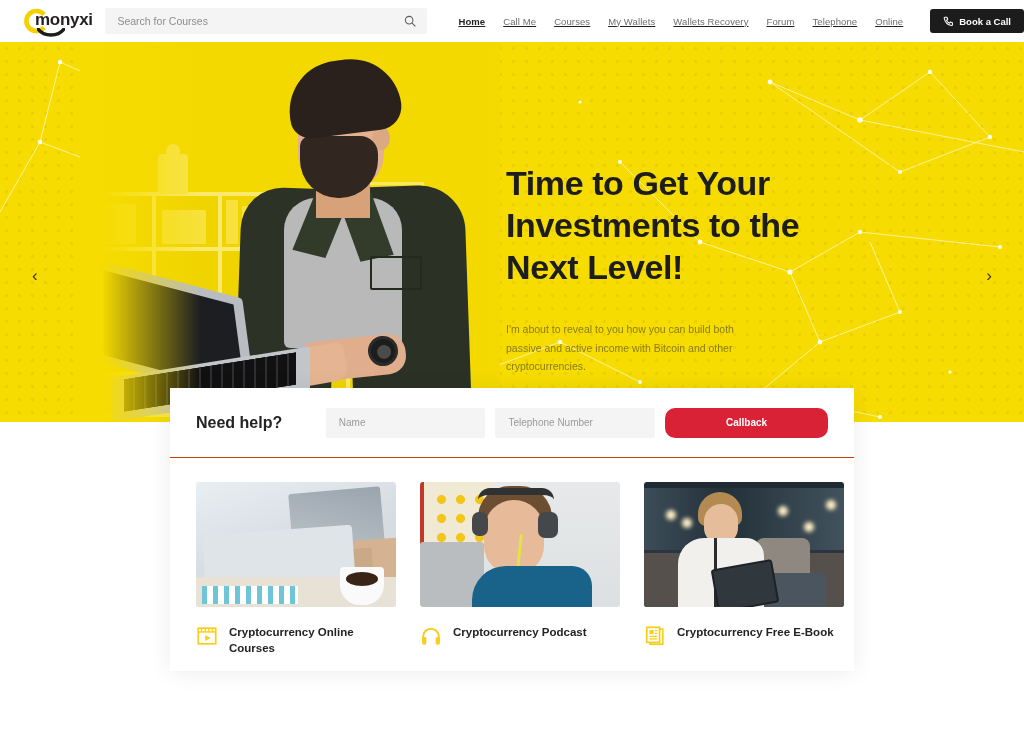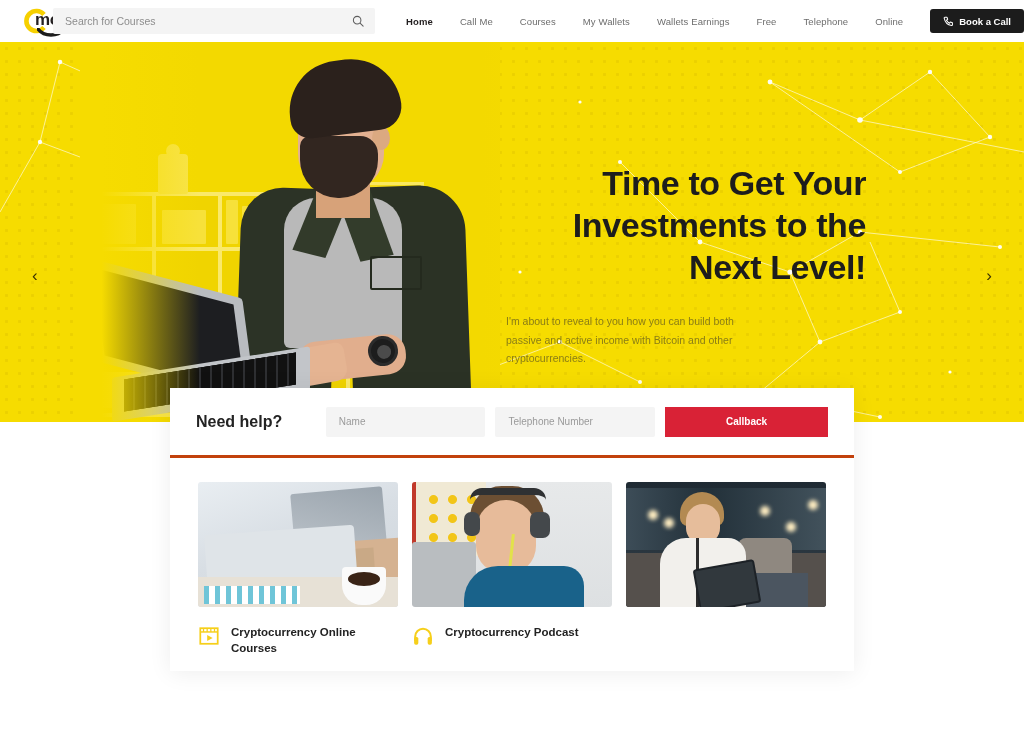--- a/index.html
+++ b/index.html
@@ -37,21 +37,21 @@
   }
   .search-input{
     border:0; outline:0; background:transparent; height:26px; width:310px;
     margin-left:12px; font-family:"Liberation Sans",sans-serif;
     font-size:10.5px; color:#5a5a5a;
   }
   .search-input::placeholder{ color:#8d8d8d; }
   .search-icon{ position:absolute; right:11px; top:7px; width:12px; height:12px; }
 
   .nav{
-    margin-left:22px; display:flex; align-items:center; gap:9px;
+    margin-left:22px; display:flex; align-items:center; gap:0;text-decoration:underline;
   }
   .nav-item{
     font-size:9.5px; color:#6d6d6d; padding:0 9px; cursor:pointer;
     white-space:nowrap; letter-spacing:.1px;
   }
   .nav-item.active{ color:#231f20; font-weight:bold; }
 
   .book-call{
     margin-left:18px; background:#1c1c1c; color:#fff; height:24px;
     border-radius:3px; display:flex; align-items:center; gap:5px;
@@ -205,61 +205,60 @@
   }
   .hero-fade-r{
     position:absolute; left:400px; top:0; width:120px; height:381px;
     background:linear-gradient(90deg,rgba(246,220,0,0) 0%,#f6dc00 88%);
   }
 
   .hero-copy{ position:absolute; left:506px; top:120px; width:360px; }
   .hero-title{
     font-size:34px; line-height:42px; font-weight:bold; color:#1d1d1d;
     letter-spacing:-.4px;
-    text-align:right;
   }
   .hero-sub{
-    margin-top:24px; font-size:10.5px; line-height:18.5px; color:#8a7d16;
+    margin-top:32px; font-size:10.5px; line-height:18.5px; color:#8a7d16;
     max-width:230px;
   }
 
   .arrow{
     position:absolute; top:225px; font-size:17px; color:#3b3300;
     cursor:pointer; user-select:none; line-height:18px;
   }
   .arrow-left{ left:32px; }
   .arrow-right{ right:32px; }
 
   
   .panel{
     position:absolute; left:170px; top:388px; width:684px; height:283px;
     background:#fff; z-index:30;
     box-shadow:0 2px 22px rgba(0,0,0,.07);
   }
   .help-row{
     height:70px; display:flex; align-items:center; padding:0 26px;
-    border-bottom:3px solid #c2410c;
+    border-bottom:1px solid #c2410c;
   }
   .help-title{ font-size:16px; font-weight:bold; color:#232323; width:130px; }
   .field{
     height:30px; background:#f4f4f4; border:0; outline:0; border-radius:2px;
     font-family:"Liberation Sans",sans-serif; font-size:10px; color:#5c5c5c;
     padding:0 13px;
   }
   .field::placeholder{ color:#9a9a9a; }
   .field-name{ width:163px; margin-left:3px; }
   .field-phone{ width:163px; margin-left:10px; }
   .callback-btn{
     margin-left:10px; width:167px; height:30px; background:#d92236; color:#fff;
-    border:0; border-radius:0; font-family:"Liberation Sans",sans-serif;
+    border:0; border-radius:10px; font-family:"Liberation Sans",sans-serif;
     font-size:10px; font-weight:bold; cursor:pointer;
   }
 
   .cards{
-    display:flex; gap:14px; padding:24px 26px 0 26px;justify-content:center;
+    display:flex; gap:24px; padding:24px 26px 0 26px;
   }
   .card{ width:200px; }
   .card-img{
     width:200px; height:125px; border-radius:3px; overflow:hidden;
     position:relative;
   }
   
   .img1{ background:linear-gradient(160deg,#e9eef2 0%,#d8dee4 45%,#cfd6dc 100%); }
   .img1:before{
     content:""; position:absolute; left:96px; top:8px; width:92px; height:92px;
@@ -418,22 +417,22 @@
       <circle cx="6" cy="6" r="4.4" fill="none" stroke="#5d5d5d" stroke-width="1.2"></circle>
       <line x1="9.4" y1="9.4" x2="13" y2="13" stroke="#5d5d5d" stroke-width="1.2" stroke-linecap="round"></line>
     </svg>
   </div>
 
   <div class="nav">
     <span class="nav-item active">Home</span>
     <span class="nav-item">Call Me</span>
     <span class="nav-item">Courses</span>
     <span class="nav-item">My Wallets</span>
-    <span class="nav-item">Wallets Earnings</span>
-    <span class="nav-item">Free</span>
+    <span class="nav-item">Wallets Recovery</span>
+    <span class="nav-item">Forum</span>
     <span class="nav-item">Telephone</span>
     <span class="nav-item">Online</span>
   </div>
 
   <div class="book-call">
     <svg width="11" height="11" viewBox="0 0 14 14">
       <path d="M2.4 1.6h2.6l1 2.6-1.6 1.2a8.6 8.6 0 0 0 3.8 3.8l1.2-1.6 2.6 1v2.6c0 .6-.5 1-1.1.9C6.4 11.5 2.5 7.6 1.5 2.7c-.1-.6.3-1.1.9-1.1z" fill="none" stroke="#ffffff" stroke-width="1.3" stroke-linejoin="round"></path>
     </svg>
     <span>Book a Call</span>
   </div>
@@ -625,20 +624,32 @@
         <div class="img3-light" style="left:160px;top:40px;"></div>
         <div class="img3-light" style="left:182px;top:18px;"></div>
         <div class="img3-sofa"></div>
         <div class="img3-cush"></div>
         <div class="img3-hair"></div>
         <div class="img3-face"></div>
         <div class="img3-jeans"></div>
         <div class="img3-shirt"></div>
         <div class="img3-tab"></div>
       </div>
+      <div class="card-label">
+        <svg class="card-icon" viewBox="0 0 24 24">
+          <rect x="6.5" y="4.5" width="14" height="16.5" fill="none" stroke="#f6cf1a" stroke-width="1.8"></rect>
+          <rect x="3" y="2.5" width="14" height="16.5" fill="#ffffff" stroke="#f6cf1a" stroke-width="1.9"></rect>
+          <rect x="6" y="5.5" width="4.5" height="4.5" fill="#f6cf1a"></rect>
+          <line x1="11.8" y1="6.2" x2="14.5" y2="6.2" stroke="#f6cf1a" stroke-width="1.4"></line>
+          <line x1="11.8" y1="9.2" x2="14.5" y2="9.2" stroke="#f6cf1a" stroke-width="1.4"></line>
+          <line x1="6" y1="12.4" x2="14.5" y2="12.4" stroke="#f6cf1a" stroke-width="1.4"></line>
+          <line x1="6" y1="15.2" x2="14.5" y2="15.2" stroke="#f6cf1a" stroke-width="1.4"></line>
+        </svg>
+        <div class="card-text">Cryptocurrency Free E-Book</div>
+      </div>
     </div>
 
   </div>
 </div>
 
 <svg class="watermark" viewBox="0 0 86 60">
   <ellipse cx="43" cy="52" rx="40" ry="30" fill="none" stroke="#e6eaee" stroke-width="2.4"></ellipse>
   <circle cx="43" cy="54" r="18" fill="none" stroke="#e6eaee" stroke-width="2"></circle>
 </svg>
 

